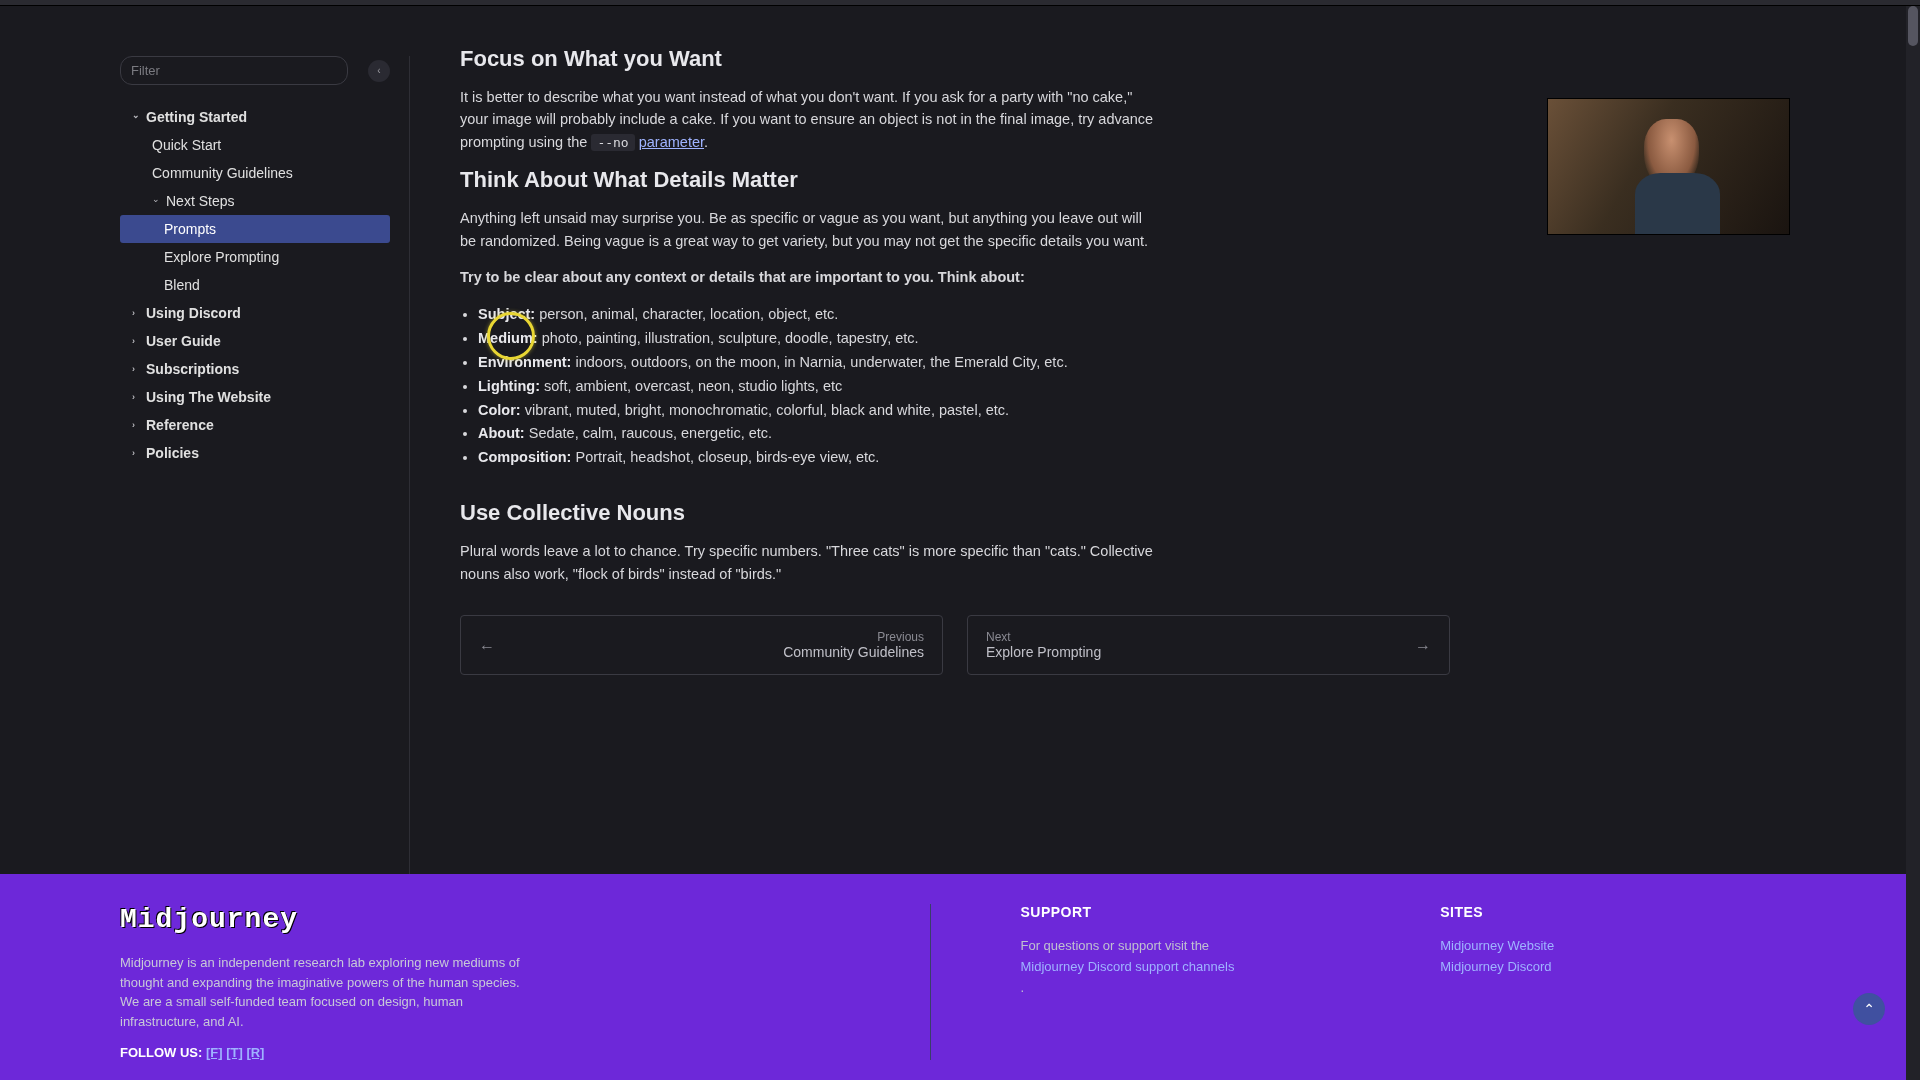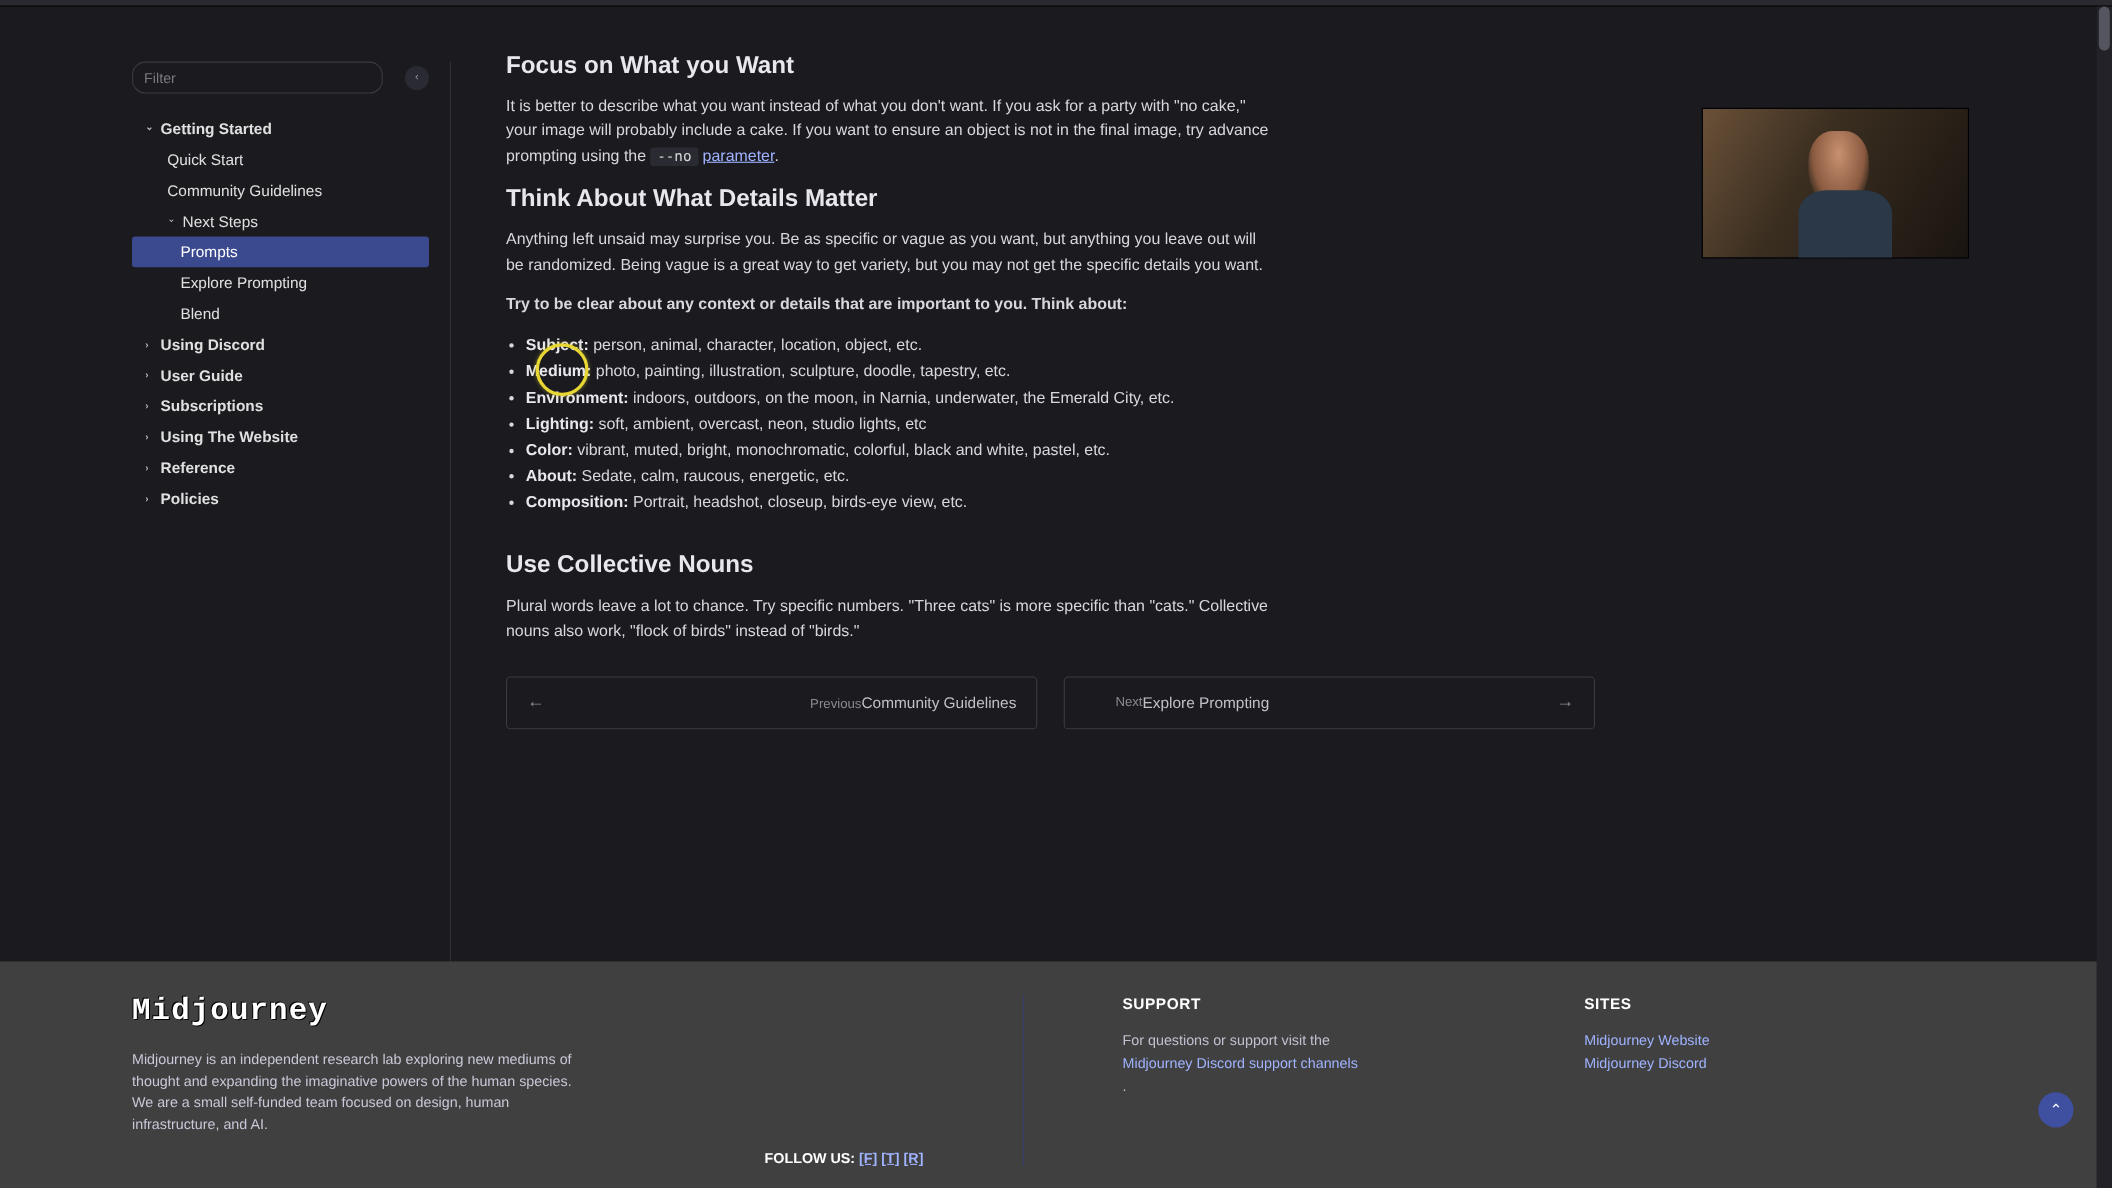--- a/index.html
+++ b/index.html
@@ -92,49 +92,49 @@
   flex: 1;
   border: 1px solid #3a3a42;
   border-radius: 4px;
   padding: 14px 18px;
   display: flex;
   align-items: center;
   cursor: pointer;
 }
 .page-nav-card.prev { justify-content: space-between; }
 .page-nav-card.next { justify-content: space-between; }
-.page-nav-card .labels { display: flex; flex-direction: row; margin-left: 28px; }
+.page-nav-card .labels { display: flex; flex-direction: column; }
 .page-nav-card .meta { font-size: 12px; color: #8a8a92; }
 .page-nav-card .title { font-size: 14px; color: #c0c0c8; }
 .page-nav-card .arrow { color: #8a8a92; font-size: 16px; }
 .page-nav-card.prev .labels { text-align: right; align-items: flex-end; }
 .page-nav-card.prev { flex-direction: row; }
 
 
 .footer {
   position: absolute;
   bottom: 0; left: 0; right: 0;
-  background: #404040;
+  background: #6d28d9;
   color: #d0d0e0;
   padding: 30px 120px 20px;
   display: flex;
   gap: 60px;
 }
 .footer-left { flex: 1.6; }
 .footer-logo {
   font-family: "Courier New", monospace;
   font-size: 28px;
   font-weight: 700;
   color: #fff;
   letter-spacing: 1px;
   margin-bottom: 18px;
   text-shadow: 1px 1px 0 #000, -1px -1px 0 #000;
 }
 .footer-desc { font-size: 13px; line-height: 1.5; max-width: 400px; margin-bottom: 14px; color: #c8c8d8; }
-.follow-line { font-size: 13px; font-weight: 700; color: #fff; text-align: right; }
+.follow-line { font-size: 13px; font-weight: 700; color: #fff; }
 .follow-line .social { color: #9fb3ff; font-weight: 700; }
 .footer-divider { width: 1px; background: #3a3e6a; margin: 0 30px; }
 .footer-col { flex: 0.8; }
 .footer-col h4 { font-size: 14px; font-weight: 700; color: #fff; margin-bottom: 16px; letter-spacing: 0.5px; }
 .footer-col p, .footer-col a { font-size: 13px; color: #c0c0d0; line-height: 1.6; display: block; }
 .footer-col a.link { color: #9fb3ff; text-decoration: none; }
 
 
 .webcam {
   position: absolute;

